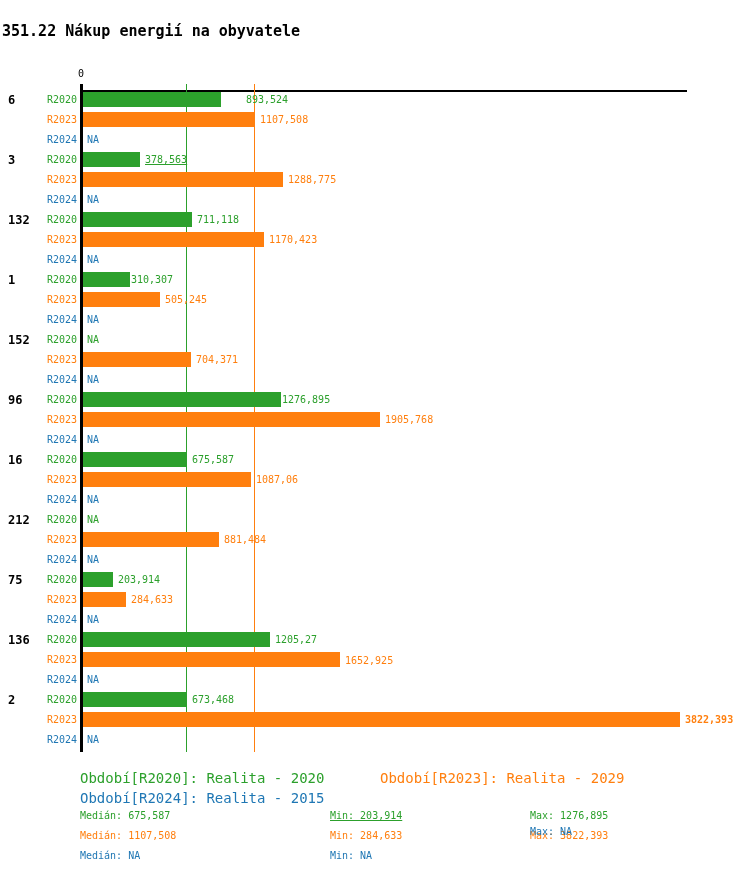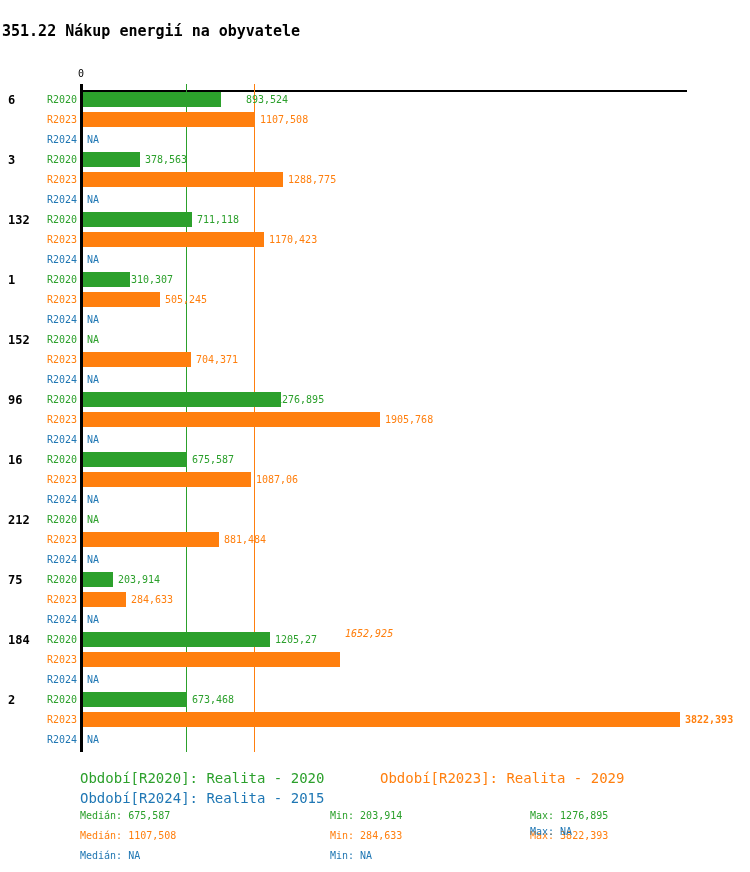--- a/index.html
+++ b/index.html
@@ -44,21 +44,21 @@
         <div class="abs bar" style="left: 83px; top: 92px; width: 138px; height: 15px; background: rgb(44, 160, 44);"></div>
         <div class="abs val" style="left: 226px; top: 94px; color: rgb(44, 160, 44); margin-left: 20px;">893,524</div>
         <div class="abs slabel" style="top: 114px; color: rgb(255, 127, 14);">R2023</div>
         <div class="abs bar" style="left: 83px; top: 112px; width: 172px; height: 15px; background: rgb(255, 127, 14);"></div>
         <div class="abs val" style="left: 260px; top: 114px; color: rgb(255, 127, 14);">1107,508</div>
         <div class="abs slabel" style="top: 134px; color: rgb(31, 119, 180);">R2024</div>
         <div class="abs val" style="left: 87px; top: 134px; color: rgb(31, 119, 180);">NA</div>
         <div class="abs gnum" style="top: 153px;">3</div>
         <div class="abs slabel" style="top: 154px; color: rgb(44, 160, 44);">R2020</div>
         <div class="abs bar" style="left: 83px; top: 152px; width: 57px; height: 15px; background: rgb(44, 160, 44);"></div>
-        <div class="abs val" style="left: 145px; top: 154px; color: rgb(44, 160, 44);">378,563</div>
+        <div class="abs val" style="left: 145px; top: 154px; color: rgb(44, 160, 44); text-decoration: underline;">378,563</div>
         <div class="abs slabel" style="top: 174px; color: rgb(255, 127, 14);">R2023</div>
         <div class="abs bar" style="left: 83px; top: 172px; width: 200px; height: 15px; background: rgb(255, 127, 14);"></div>
         <div class="abs val" style="left: 288px; top: 174px; color: rgb(255, 127, 14);">1288,775</div>
         <div class="abs slabel" style="top: 194px; color: rgb(31, 119, 180);">R2024</div>
         <div class="abs val" style="left: 87px; top: 194px; color: rgb(31, 119, 180);">NA</div>
         <div class="abs gnum" style="top: 213px;">132</div>
         <div class="abs slabel" style="top: 214px; color: rgb(44, 160, 44);">R2020</div>
         <div class="abs bar" style="left: 83px; top: 212px; width: 109px; height: 15px; background: rgb(44, 160, 44);"></div>
         <div class="abs val" style="left: 197px; top: 214px; color: rgb(44, 160, 44);">711,118</div>
         <div class="abs slabel" style="top: 234px; color: rgb(255, 127, 14);">R2023</div>
@@ -79,21 +79,21 @@
         <div class="abs slabel" style="top: 334px; color: rgb(44, 160, 44);">R2020</div>
         <div class="abs val" style="left: 87px; top: 334px; color: rgb(44, 160, 44);">NA</div>
         <div class="abs slabel" style="top: 354px; color: rgb(255, 127, 14);">R2023</div>
         <div class="abs bar" style="left: 83px; top: 352px; width: 108px; height: 15px; background: rgb(255, 127, 14);"></div>
         <div class="abs val" style="left: 196px; top: 354px; color: rgb(255, 127, 14);">704,371</div>
         <div class="abs slabel" style="top: 374px; color: rgb(31, 119, 180);">R2024</div>
         <div class="abs val" style="left: 87px; top: 374px; color: rgb(31, 119, 180);">NA</div>
         <div class="abs gnum" style="top: 393px;">96</div>
         <div class="abs slabel" style="top: 394px; color: rgb(44, 160, 44);">R2020</div>
         <div class="abs bar" style="left: 83px; top: 392px; width: 198px; height: 15px; background: rgb(44, 160, 44);"></div>
-        <div class="abs val" style="left: 276px; top: 394px; color: rgb(44, 160, 44);">1276,895</div>
+        <div class="abs val" style="left: 282px; top: 394px; color: rgb(44, 160, 44);">1276,895</div>
         <div class="abs slabel" style="top: 414px; color: rgb(255, 127, 14);">R2023</div>
         <div class="abs bar" style="left: 83px; top: 412px; width: 297px; height: 15px; background: rgb(255, 127, 14);"></div>
         <div class="abs val" style="left: 385px; top: 414px; color: rgb(255, 127, 14);">1905,768</div>
         <div class="abs slabel" style="top: 434px; color: rgb(31, 119, 180);">R2024</div>
         <div class="abs val" style="left: 87px; top: 434px; color: rgb(31, 119, 180);">NA</div>
         <div class="abs gnum" style="top: 453px;">16</div>
         <div class="abs slabel" style="top: 454px; color: rgb(44, 160, 44);">R2020</div>
         <div class="abs bar" style="left: 83px; top: 452px; width: 104px; height: 15px; background: rgb(44, 160, 44);"></div>
         <div class="abs val" style="left: 192px; top: 454px; color: rgb(44, 160, 44);">675,587</div>
         <div class="abs slabel" style="top: 474px; color: rgb(255, 127, 14);">R2023</div>
@@ -111,27 +111,27 @@
         <div class="abs val" style="left: 87px; top: 554px; color: rgb(31, 119, 180);">NA</div>
         <div class="abs gnum" style="top: 573px;">75</div>
         <div class="abs slabel" style="top: 574px; color: rgb(44, 160, 44);">R2020</div>
         <div class="abs bar" style="left: 83px; top: 572px; width: 30px; height: 15px; background: rgb(44, 160, 44);"></div>
         <div class="abs val" style="left: 118px; top: 574px; color: rgb(44, 160, 44);">203,914</div>
         <div class="abs slabel" style="top: 594px; color: rgb(255, 127, 14);">R2023</div>
         <div class="abs bar" style="left: 83px; top: 592px; width: 43px; height: 15px; background: rgb(255, 127, 14);"></div>
         <div class="abs val" style="left: 131px; top: 594px; color: rgb(255, 127, 14);">284,633</div>
         <div class="abs slabel" style="top: 614px; color: rgb(31, 119, 180);">R2024</div>
         <div class="abs val" style="left: 87px; top: 614px; color: rgb(31, 119, 180);">NA</div>
-        <div class="abs gnum" style="top: 633px;">184</div>
+        <div class="abs gnum" style="top: 633px;">136</div>
         <div class="abs slabel" style="top: 634px; color: rgb(44, 160, 44);">R2020</div>
         <div class="abs bar" style="left: 83px; top: 632px; width: 187px; height: 15px; background: rgb(44, 160, 44);"></div>
         <div class="abs val" style="left: 275px; top: 634px; color: rgb(44, 160, 44);">1205,27</div>
         <div class="abs slabel" style="top: 654px; color: rgb(255, 127, 14);">R2023</div>
         <div class="abs bar" style="left: 83px; top: 652px; width: 257px; height: 15px; background: rgb(255, 127, 14);"></div>
-        <div class="abs val" style="left: 345px; top: 628px; color: rgb(255, 127, 14); font-style: italic;">1652,925</div>
+        <div class="abs val" style="left: 345px; top: 655px; color: rgb(255, 127, 14);">1652,925</div>
         <div class="abs slabel" style="top: 674px; color: rgb(31, 119, 180);">R2024</div>
         <div class="abs val" style="left: 87px; top: 674px; color: rgb(31, 119, 180);">NA</div>
         <div class="abs gnum" style="top: 693px;">2</div>
         <div class="abs slabel" style="top: 694px; color: rgb(44, 160, 44);">R2020</div>
         <div class="abs bar" style="left: 83px; top: 692px; width: 104px; height: 15px; background: rgb(44, 160, 44);"></div>
         <div class="abs val" style="left: 192px; top: 694px; color: rgb(44, 160, 44);">673,468</div>
         <div class="abs slabel" style="top: 714px; color: rgb(255, 127, 14);">R2023</div>
         <div class="abs bar" style="left: 83px; top: 712px; width: 597px; height: 15px; background: rgb(255, 127, 14);"></div>
         <div class="abs val" style="left: 685px; top: 714px; color: rgb(255, 127, 14); font-weight: bold;">3822,393</div>
         <div class="abs slabel" style="top: 734px; color: rgb(31, 119, 180);">R2024</div>
@@ -140,21 +140,21 @@
   </div>
 
   <div>
     <div class="abs legend-item" style="left:80px;  top:770px; color:#2ca02c;">Období[R2020]: Realita - 2020</div>
     <div class="abs legend-item" style="left:380px; top:770px; color:#ff7f0e;">Období[R2023]: Realita - 2029</div>
     <div class="abs legend-item" style="left:80px;  top:790px; color:#1f77b4;">Období[R2024]: Realita - 2015</div>
   </div>
 
   <div>
     <div class="abs stat" style="left:80px;  top:810px; color:#2ca02c;">Medián: 675,587</div>
-    <div class="abs stat" style="left:330px; top:810px; color:#2ca02c;">Min: 203,914</div>
+    <div class="abs stat" style="left:330px; top:810px; color:#2ca02c;text-decoration:underline;">Min: 203,914</div>
     <div class="abs stat" style="left:530px; top:810px; color:#2ca02c;">Max: 1276,895</div>
 
     <div class="abs stat" style="left:80px;  top:830px; color:#ff7f0e;">Medián: 1107,508</div>
     <div class="abs stat" style="left:330px; top:830px; color:#ff7f0e;">Min: 284,633</div>
     <div class="abs stat" style="left:530px; top:830px; color:#ff7f0e;">Max: 3822,393</div>
 
     <div class="abs stat" style="left:80px;  top:850px; color:#1f77b4;">Medián: NA</div>
     <div class="abs stat" style="left:330px; top:850px; color:#1f77b4;">Min: NA</div>
     <div class="abs stat" style="left:530px; top:826px; color:#1f77b4;">Max: NA</div>
   </div>

